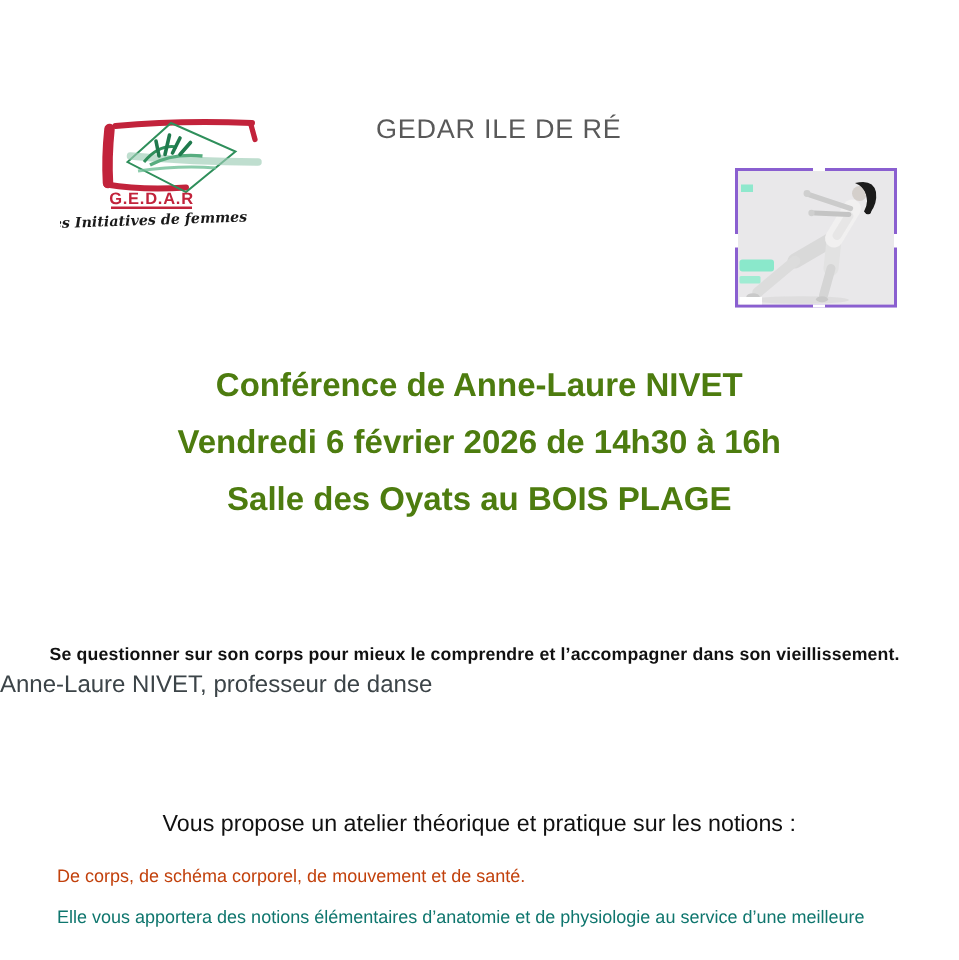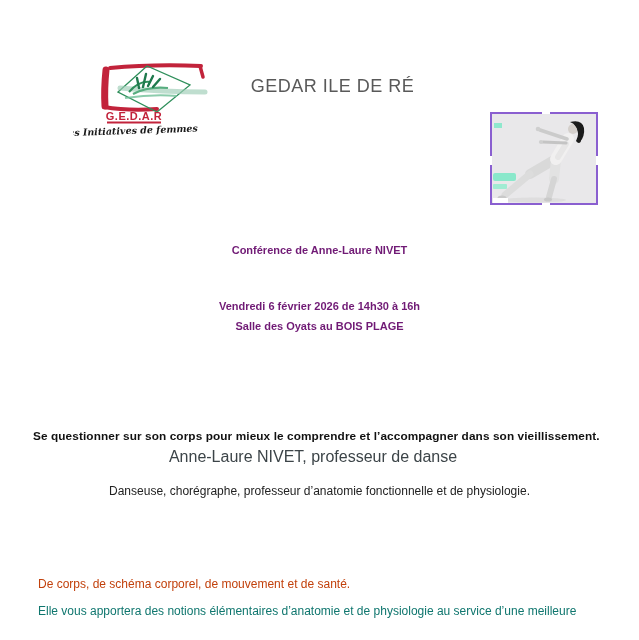--- a/index.html
+++ b/index.html
@@ -19,21 +19,21 @@
   .doc-title {
     top: 76px; left: 0; right: 0;
     text-align: center;
     transform: translateX(13px);
     font-size: 18px;
     letter-spacing: 0.5px;
     color: #595959;
   }
 
   
-  .logo-box { top: 54px; left: 40px; width: 140px; height: 92px; margin-left: 33px; }
+  .logo-box { top: 70px; left: 40px; width: 140px; height: 92px; }
 
   
   .photo-box {
     top: 112px; left: 490px;
     width: 108px; height: 93px;
     background: #e9e8ea;
     border: 2px solid #8a5fd0;
     box-sizing: border-box;
   }
   .photo-box svg { display: block; width: 104px; height: 89px; }
@@ -41,42 +41,41 @@
   .notch-top    { top: -2px; left: 50px; width: 8px; height: 2px; }
   .notch-bottom { bottom: -2px; left: 50px; width: 8px; height: 2px; }
   .notch-left   { top: 42px; left: -2px; width: 2px; height: 9px; }
   .notch-right  { top: 42px; right: -2px; width: 2px; height: 9px; }
 
   
   .event-line {
     left: 0; right: 0;
     text-align: center;
     font-weight: bold;
-    font-size: 11px;
-    color: #701a75;
+    font-size: 22px;
+    color: #4d7c0f;
   }
   .event-line-1 { top: 244px; }
-  .event-line-2 { top: 300px; }
+  .event-line-2 { top: 282px; }
   .event-line-3 { top: 320px; }
 
   
   .intro-line {
     top: 390px; left: 33px;
     font-weight: bold;
     font-size: 11.8px;
     color: #111111;
     white-space: nowrap;
     letter-spacing: 0.1px;
     margin-top: 39px;
   }
 
   
   .speaker-name {
     top: 448px; left: 0; right: 13px;
-    text-align: center;
     font-size: 16px;
     color: #3c4448;
   }
   .speaker-bio {
     top: 484px; left: 0; right: 0;
     text-align: center;
     font-size: 12px;
     color: #222222;
     white-space: nowrap;
   }
@@ -167,18 +166,18 @@
     <div class="notch notch-right"></div>
   </div>
 
   <div class="abs event-line event-line-1">Conférence de Anne-Laure NIVET</div>
   <div class="abs event-line event-line-2">Vendredi 6 février 2026 de 14h30 à 16h</div>
   <div class="abs event-line event-line-3">Salle des Oyats au BOIS PLAGE</div>
 
   <div class="abs intro-line">Se questionner sur son corps pour mieux le comprendre et l’accompagner dans son vieillissement.</div>
 
   <div class="abs speaker-name">Anne-Laure NIVET, professeur de danse</div>
-  <div class="abs speaker-bio">Danseuse, chorégraphe, professeur d’anatomie fonctionnelle et de physiologie.</div>
 
+  <div class="abs workshop-heading">Vous propose un atelier théorique et pratique sur les notions :</div>
   <div class="abs workshop-topics">De corps, de schéma corporel, de mouvement et de santé.</div>
   <div class="abs workshop-desc-1">Elle vous apportera des notions élémentaires d’anatomie et de physiologie au service d’une meilleure</div>
 
 </div>
 
 </body></html>

